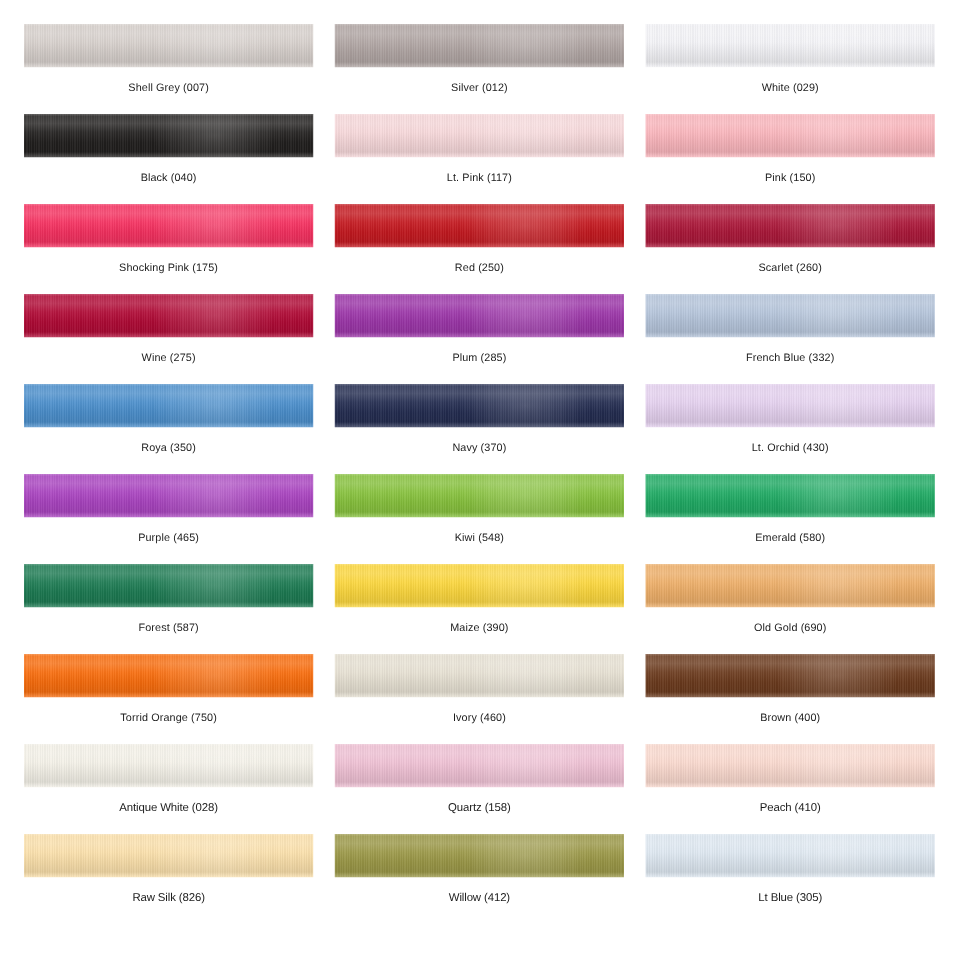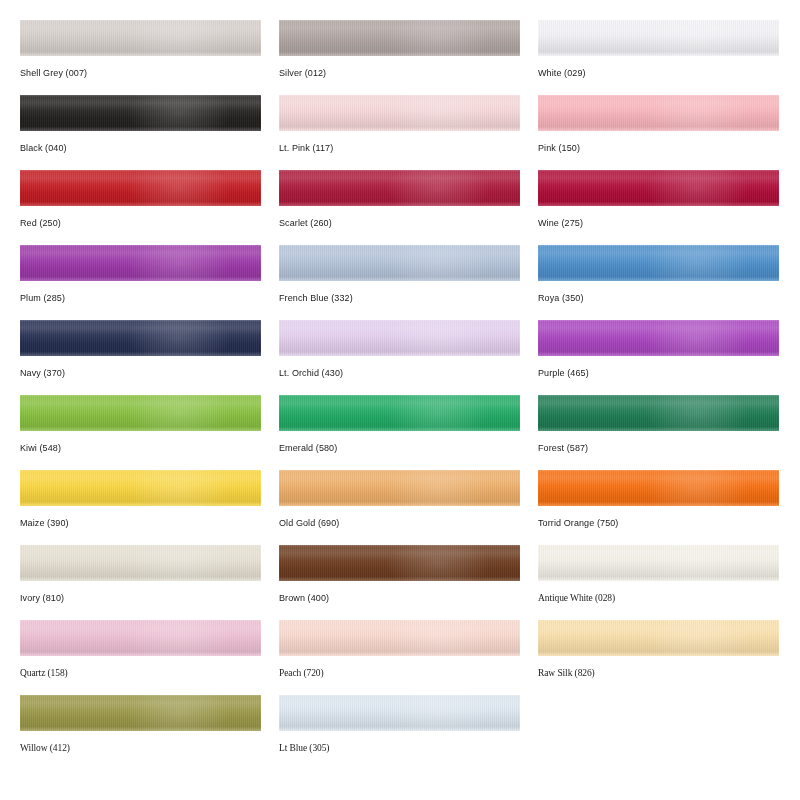--- a/index.html
+++ b/index.html
@@ -84,31 +84,32 @@
     width: 42%;
     height: 160%;
     background: radial-gradient(ellipse at center,
       rgba(255,255,255,0.17) 0%,
       rgba(255,255,255,0.07) 45%,
       rgba(255,255,255,0) 72%);
     pointer-events: none;
   }
 
   .caption {
+    text-align: center;
     font-size: 9px;
     line-height: 11px;
     color: #1b1b1b;
     padding-top: 12px;
     letter-spacing: 0.1px;
     white-space: nowrap;
   }
 
   
   .cell.condensed .caption {
-    font-family: Liberation Serif, serif;
+    font-family: Liberation Sans, sans-serif;
     font-stretch: condensed;
     font-size: 9.5px;
     letter-spacing: -0.1px;
   }
 </style>
 </head>
 <body>
 
 <div id="chart">
   <div class="grid">
@@ -154,20 +155,28 @@
       </div>
       <div class="cell">
         <div class="swatch" style="background-color: rgb(249, 180, 187);">
           <span class="weave"></span>
           <span class="sheen"></span>
           <span class="gloss"></span>
         </div>
         <div class="caption">Pink (150)</div>
       </div>
       <div class="cell">
+        <div class="swatch" style="background-color: rgb(245, 48, 95);">
+          <span class="weave"></span>
+          <span class="sheen"></span>
+          <span class="gloss"></span>
+        </div>
+        <div class="caption">Shocking Pink (175)</div>
+      </div>
+      <div class="cell">
         <div class="swatch" style="background-color: rgb(196, 24, 31);">
           <span class="weave"></span>
           <span class="sheen"></span>
           <span class="gloss"></span>
         </div>
         <div class="caption">Red (250)</div>
       </div>
       <div class="cell">
         <div class="swatch" style="background-color: rgb(171, 23, 57);">
           <span class="weave"></span>
@@ -279,21 +288,21 @@
           <span class="gloss"></span>
         </div>
         <div class="caption">Torrid Orange (750)</div>
       </div>
       <div class="cell">
         <div class="swatch" style="background-color: rgb(230, 224, 210);">
           <span class="weave"></span>
           <span class="sheen"></span>
           <span class="gloss"></span>
         </div>
-        <div class="caption">Ivory (810)</div>
+        <div class="caption">Ivory (460)</div>
       </div>
       <div class="cell">
         <div class="swatch" style="background-color: rgb(107, 58, 29);">
           <span class="weave"></span>
           <span class="sheen"></span>
           <span class="gloss"></span>
         </div>
         <div class="caption">Brown (400)</div>
       </div>
       <div class="cell condensed">
@@ -311,21 +320,21 @@
           <span class="gloss"></span>
         </div>
         <div class="caption">Quartz (158)</div>
       </div>
       <div class="cell condensed">
         <div class="swatch" style="background-color: rgb(249, 216, 205);">
           <span class="weave"></span>
           <span class="sheen"></span>
           <span class="gloss"></span>
         </div>
-        <div class="caption">Peach (720)</div>
+        <div class="caption">Peach (410)</div>
       </div>
       <div class="cell condensed">
         <div class="swatch" style="background-color: rgb(250, 223, 170);">
           <span class="weave"></span>
           <span class="sheen"></span>
           <span class="gloss"></span>
         </div>
         <div class="caption">Raw Silk  (826)</div>
       </div>
       <div class="cell condensed">

